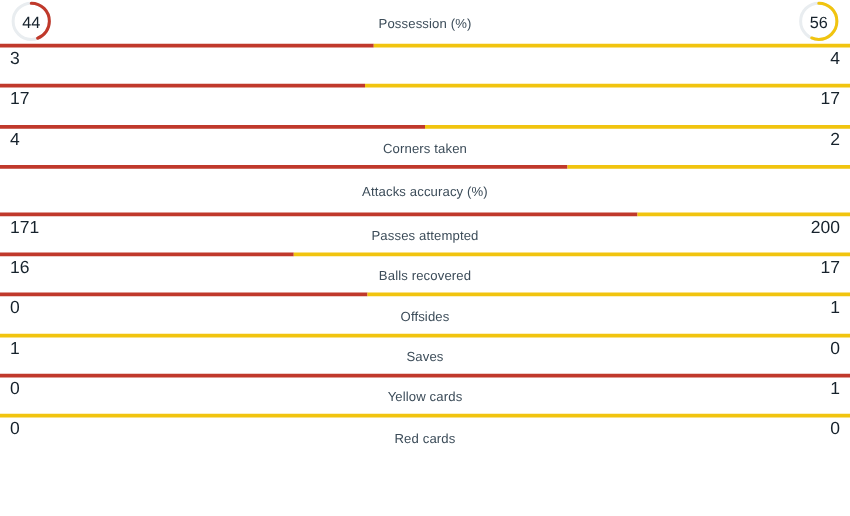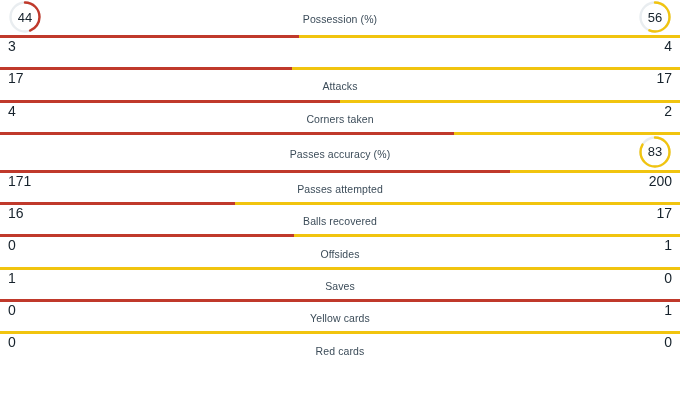--- a/index.html
+++ b/index.html
@@ -139,21 +139,20 @@
       <div class="bars">
         <div class="bar-home" style="width:42.9%"></div>
         <div class="bar-away"></div>
       </div>
     </div>
     <div class="row">
       <div class="row-inner">
         <div class="value">17</div>
         <div class="spacer"></div>
         <div class="value right">17</div>
-        <div class="label">Attacks</div>
       </div>
       <div class="bars">
         <div class="bar-home" style="width:50%"></div>
         <div class="bar-away"></div>
       </div>
     </div>
     <div class="row">
       <div class="row-inner">
         <div class="value">4</div>
         <div class="spacer"></div>
@@ -161,28 +160,21 @@
         <div class="label">Corners taken</div>
       </div>
       <div class="bars">
         <div class="bar-home" style="width:66.7%"></div>
         <div class="bar-away"></div>
       </div>
     </div>
     <div class="row circle-row">
       <div class="row-inner">
         <div class="spacer"></div>
-        <div class="gauge">
-          <svg viewBox="0 0 34 34">
-            <circle cx="17" cy="17" r="14.5" fill="none" stroke="#e9edf0" stroke-width="2.4"></circle>
-            <circle cx="17" cy="17" r="14.5" fill="none" stroke="#f1c40f" stroke-width="2.4" stroke-linecap="round" stroke-dasharray="75.62 15.49" transform="rotate(-90 17 17)"></circle>
-          </svg>
-          <div class="gtext">83</div>
-        </div>
-        <div class="label">Passes accuracy (%)</div>
+        <div class="label">Attacks accuracy (%)</div>
       </div>
       <div class="bars">
         <div class="bar-home" style="width:75%"></div>
         <div class="bar-away"></div>
       </div>
     </div>
     <div class="row">
       <div class="row-inner">
         <div class="value">171</div>
         <div class="spacer"></div>

